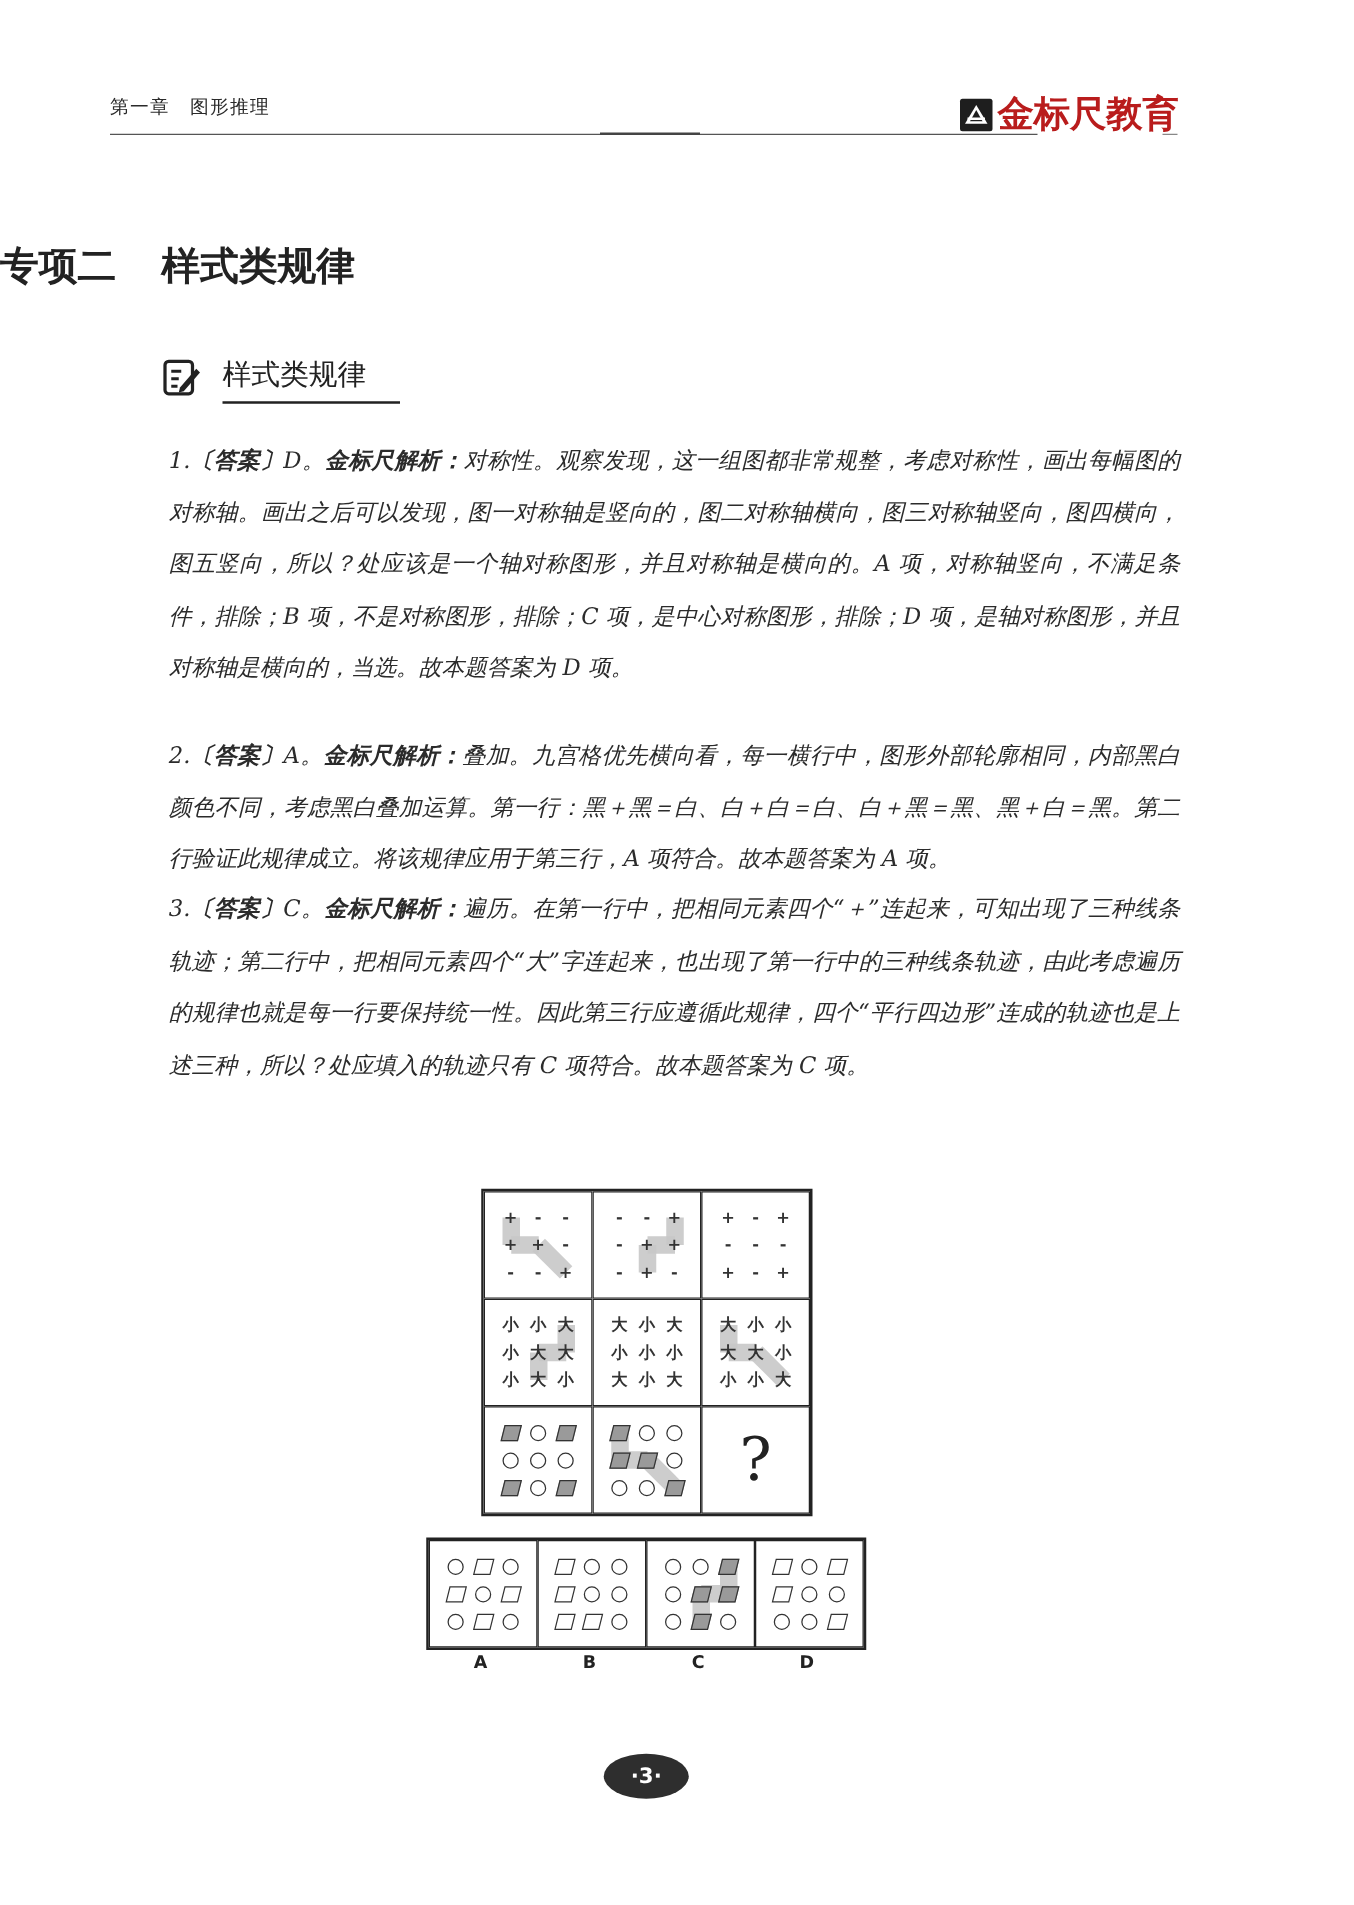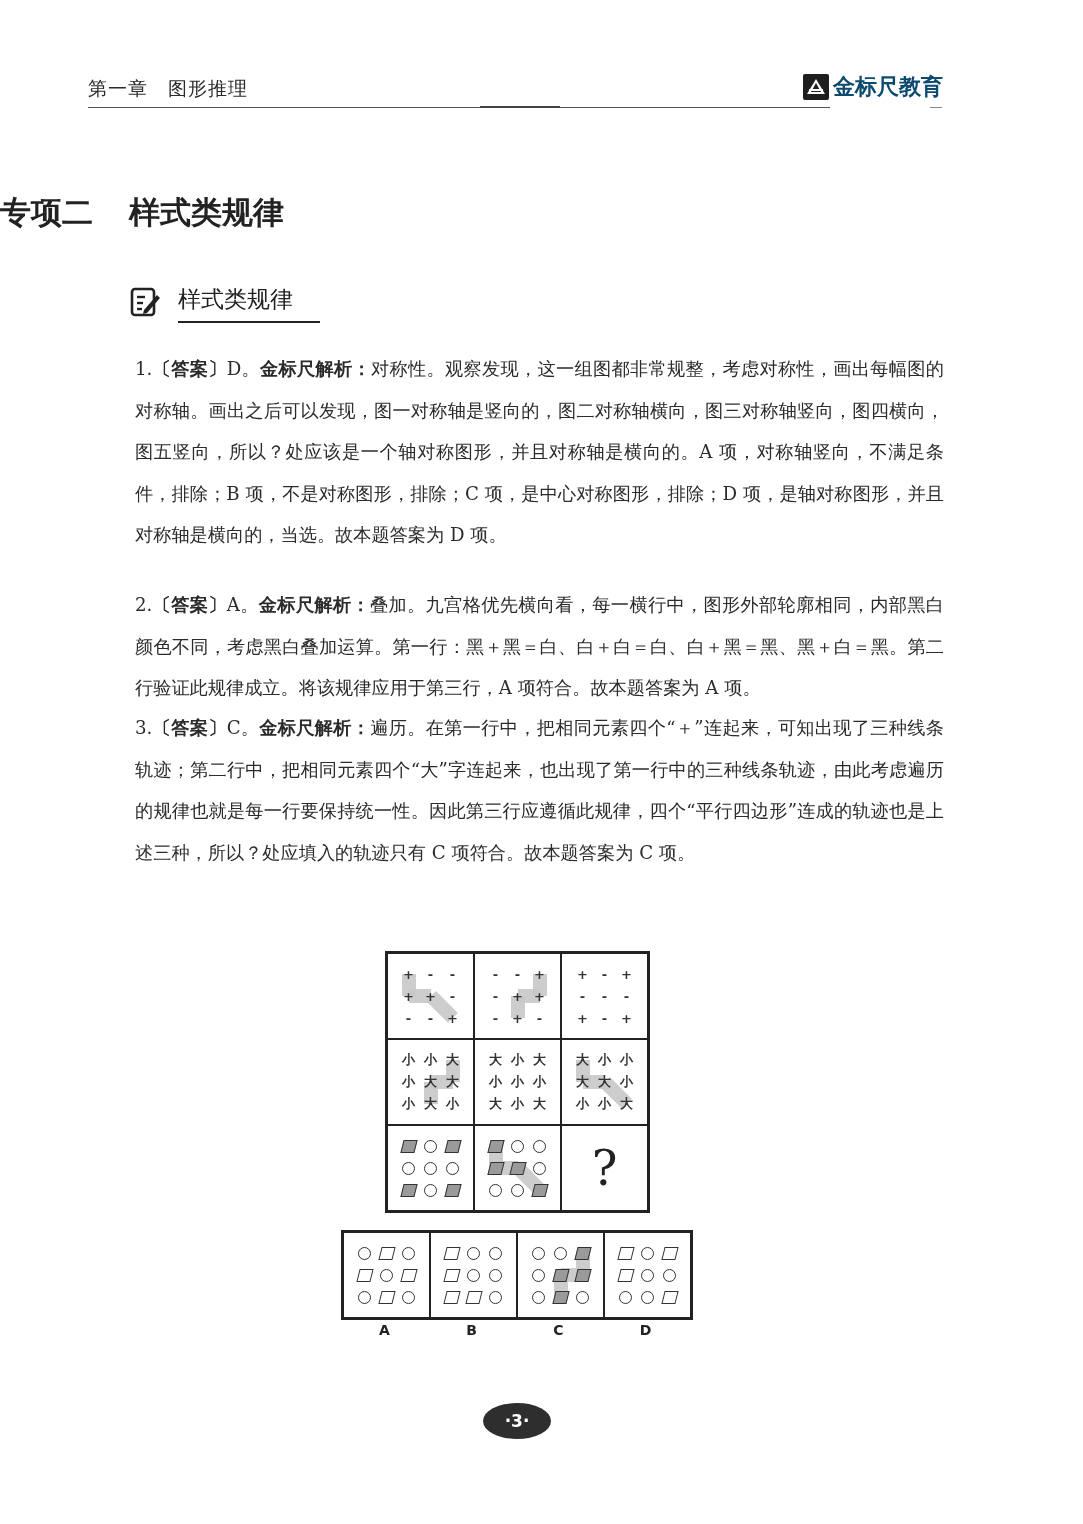--- a/index.html
+++ b/index.html
@@ -1,42 +1,42 @@
 <!DOCTYPE html>
 <html><head>
 <meta charset="utf-8">
 <style>
   html, body { margin:0; padding:0; background:#ffffff; }
   body { width:1083px; height:1524px; position:relative; overflow:hidden;
          font-family:"DejaVu Serif", "Liberation Serif", serif; color:#222; }
   .header { position:absolute; left:88px; top:72px; width:855px; height:40px; }
   .chapter { position:absolute; left:0; top:4px; font-family:"DejaVu Sans", sans-serif;
-             font-size:19px; color:#2a2a2a; letter-spacing:1px; }
+             font-size:15px; color:#2a2a2a; letter-spacing:1px; }
   .brand { position:absolute; right:0; top:0; display:flex; align-items:center; gap:4px; }
   .brand-logo { width:26px; height:26px; background:#1e1e1e; position:relative; border-radius:2px; }
   .brand-logo svg { position:absolute; left:0; top:0; }
-  .brand-name { font-family:"DejaVu Sans", sans-serif; font-weight:bold; font-size:22px;
-                color:#0c4a6e; letter-spacing:0px; }
+  .brand-name { font-family:"DejaVu Sans", sans-serif; font-weight:bold; font-size:29px;
+                color:#b91c1c; letter-spacing:0px; }
   .header-rule { position:absolute; left:88px; top:107px; width:742px; height:1px; background:#555; }
   .header-rule-dark { position:absolute; left:480px; top:106px; width:80px; height:2px; background:#444; }
   .header-rule-tail { position:absolute; left:930px; top:107px; width:12px; height:1px; background:#888; }
 
   .title { position:absolute; left:0; width:1083px; top:192px; 
            font-family:"DejaVu Sans", sans-serif; font-weight:bold; font-size:31px; color:#222; }
   .title .gap { display:inline-block; width:36px; }
 
   .section { position:absolute; left:130px; top:284px; height:40px; }
   .section-icon { position:absolute; left:0; top:2px; }
   .section-label { position:absolute; left:48px; top:0; font-family:"DejaVu Sans", sans-serif;
                    font-size:23px; color:#222; white-space:nowrap; }
   .section-rule { position:absolute; left:48px; top:37px; width:142px; height:2px; background:#222; }
 
   .para { position:absolute; left:89px; width:855px; font-size:18.2px; line-height:41.5px;
           color:#2b2b2b; text-align:justify; }
-  .para p { margin:0; }
+  .para p { margin:0;font-style:italic; }
   .para .ind { padding-left:46px; }
   .ans { font-family:"DejaVu Sans", sans-serif; font-weight:bold; }
   .hl { font-family:"DejaVu Sans", sans-serif; font-weight:bold; }
 
   .grid { position:absolute; left:385px; top:951px; width:261px; border:2px solid #222;
           display:grid; grid-template-columns:repeat(3, 1fr); }
   .cell { height:86px; border:1px solid #222; position:relative; background:#fff; box-sizing:border-box; }
   .cell .inner { position:absolute; left:50%; top:50%; transform:translate(-50%,-50%);
                  display:grid; grid-template-columns:repeat(3,20px); grid-template-rows:repeat(3,20px);
                  gap:2px; }

